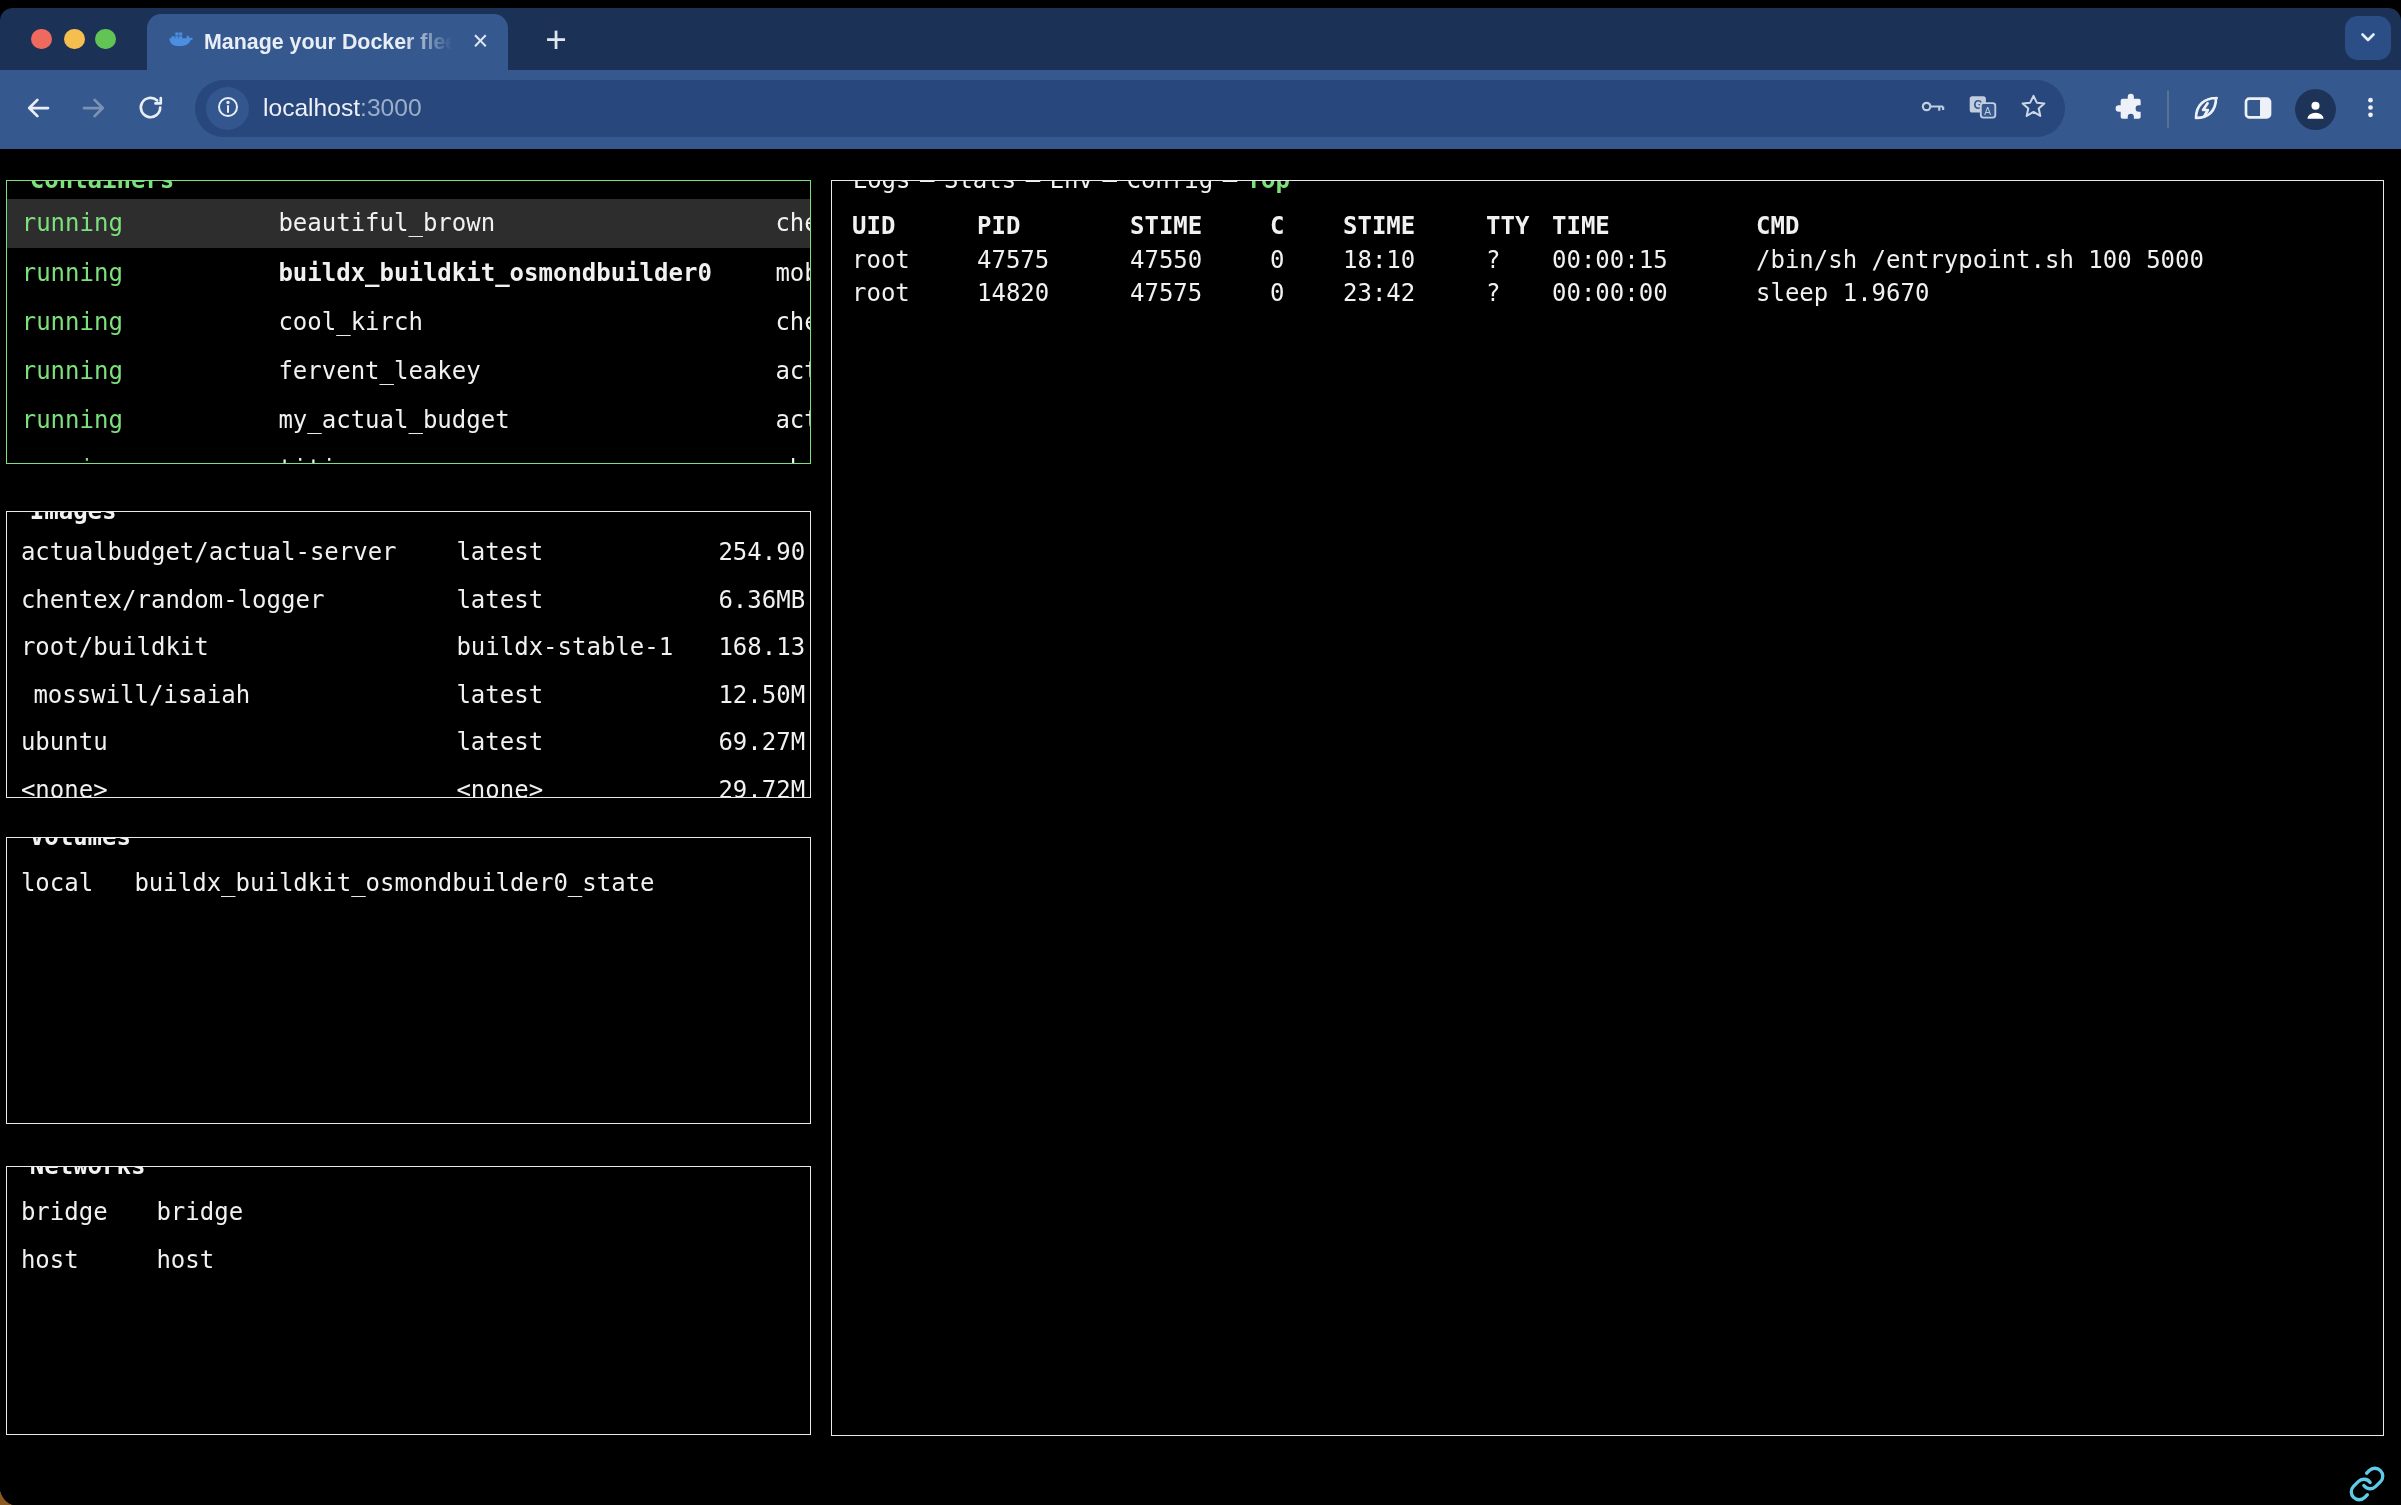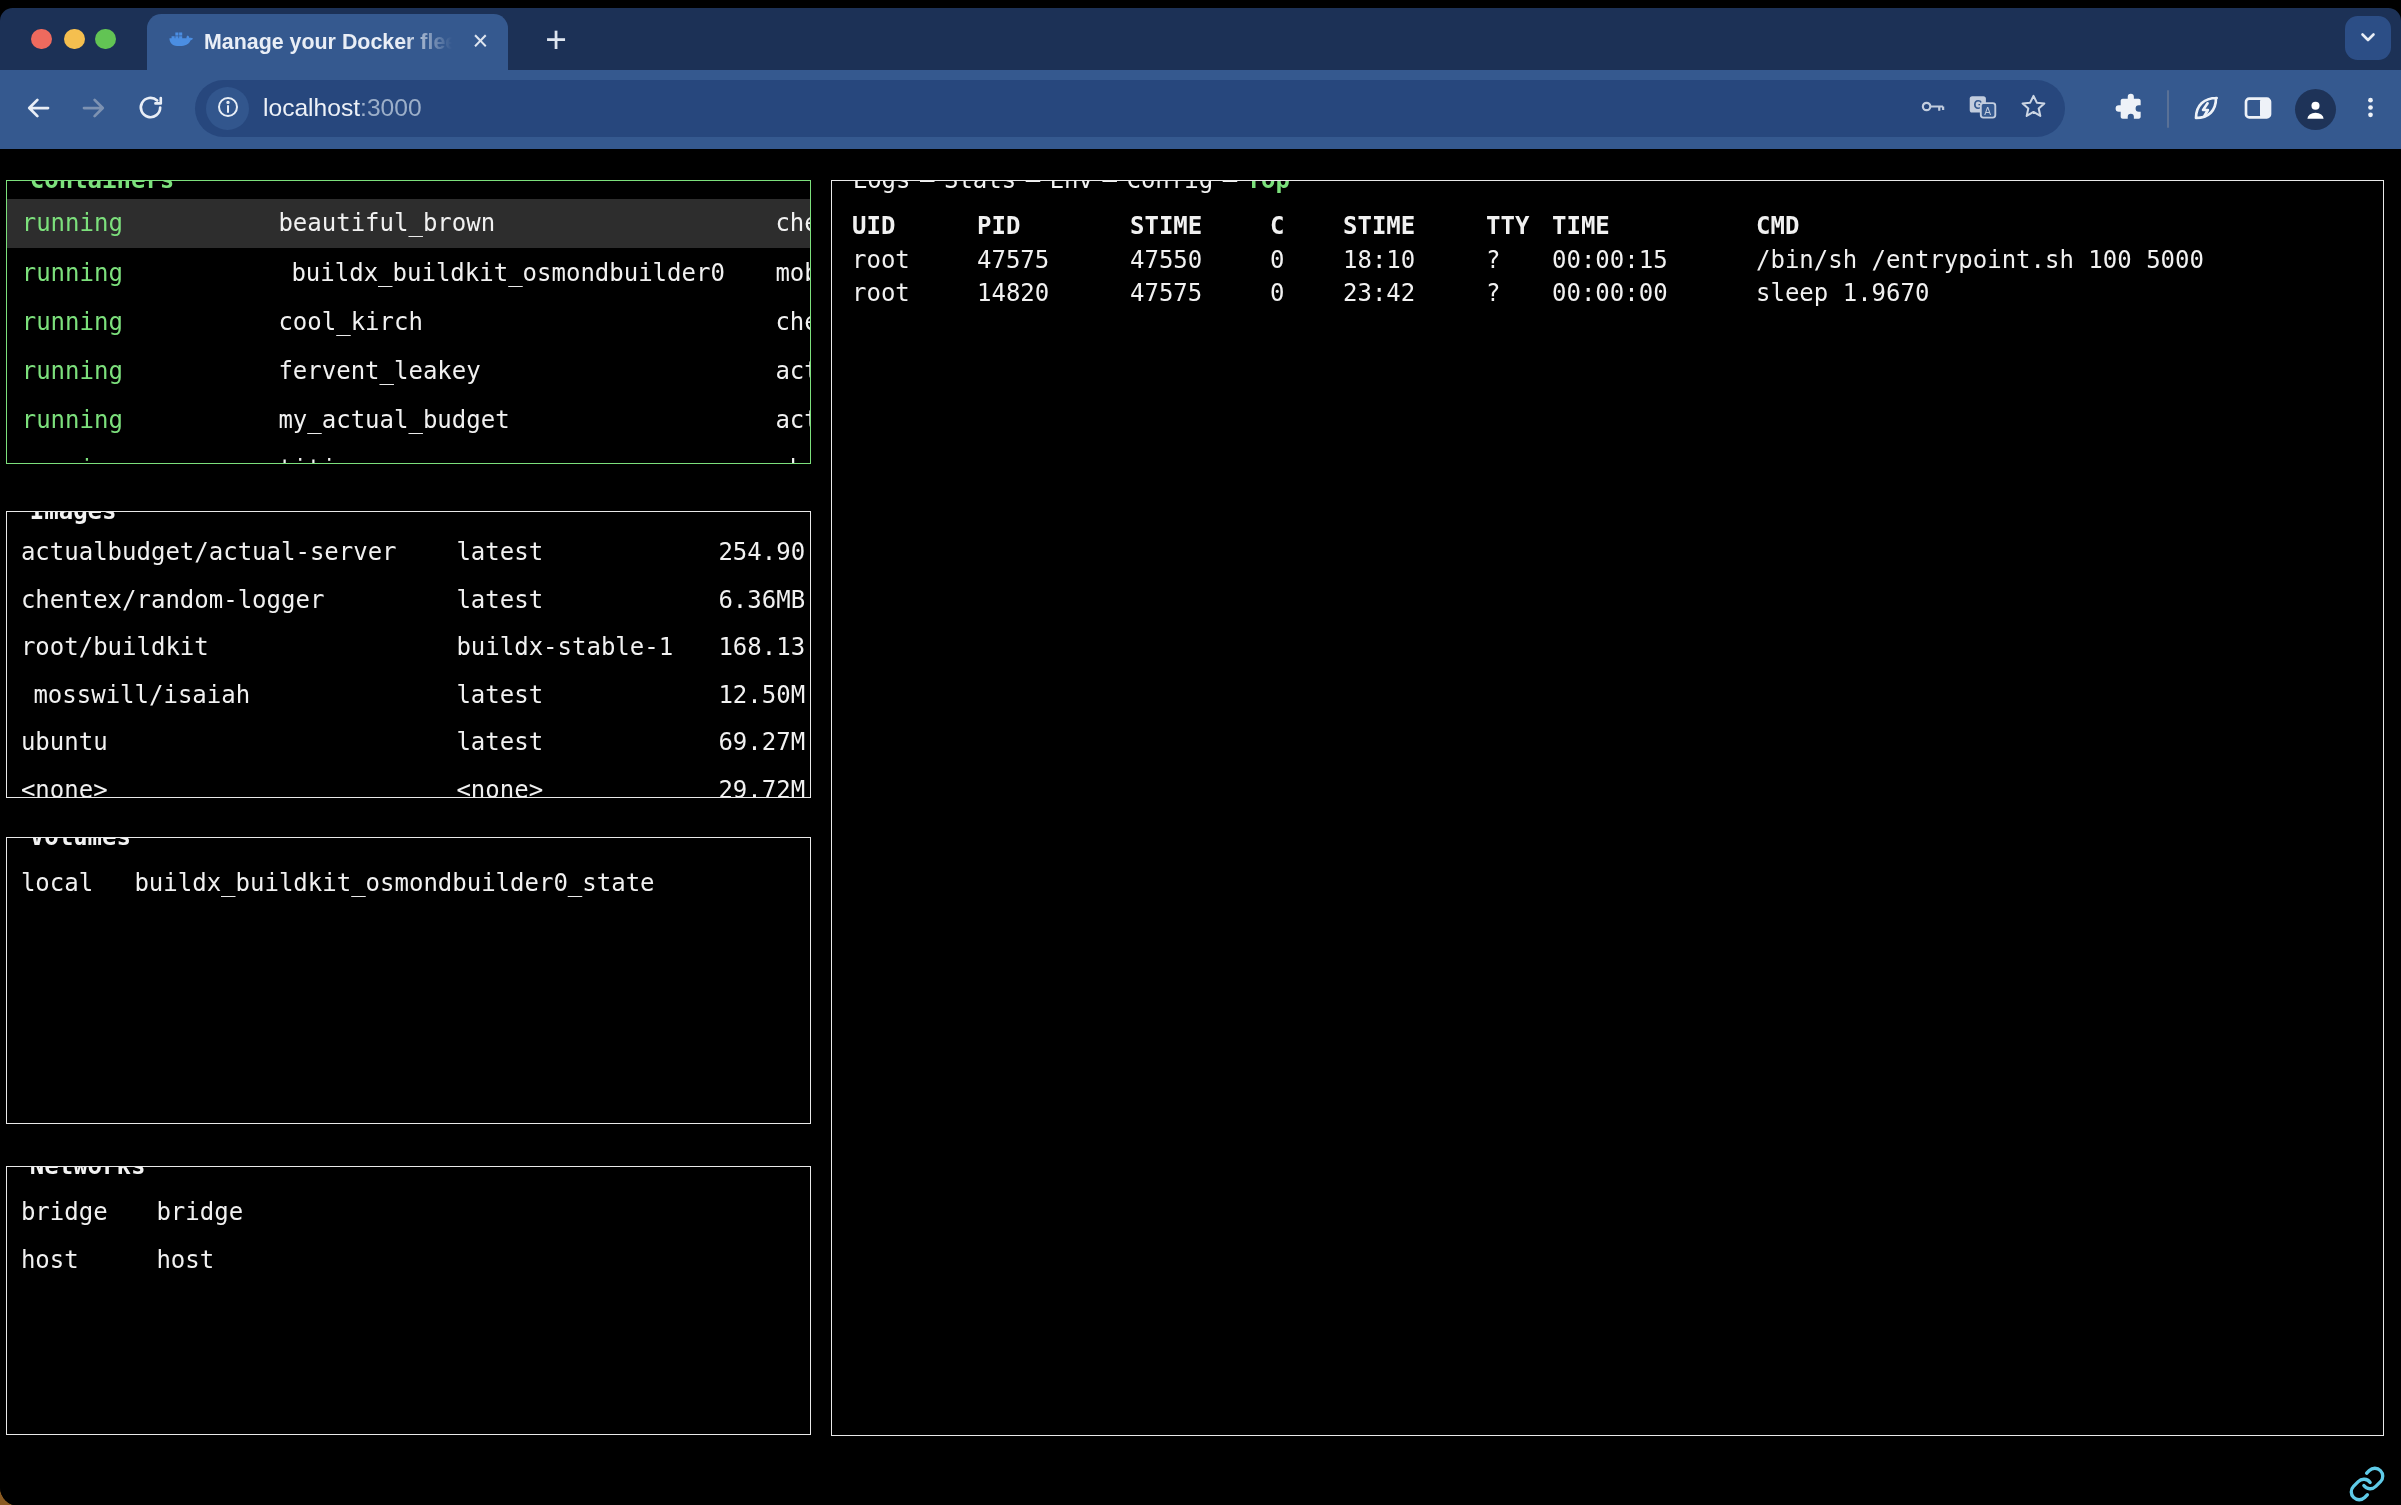--- a/index.html
+++ b/index.html
@@ -210,21 +210,21 @@
 
     <div class="panel green" style="left:6.4px; top:31px; width:805px; height:284px;">
       <span class="panel-title">Containers</span>
       <div class="trow selected" style="top:18px;">
         <span class="tcell grn" style="left:14.3px;">running</span>
         <span class="tcell" style="left:271px;">beautiful_brown</span>
         <span class="tcell" style="left:768px;">che</span>
       </div>
       <div class="trow" style="top:68px;">
         <span class="tcell grn" style="left:14.3px;">running</span>
-        <span class="tcell" style="left:284px;">buildx_buildkit_osmondbuilder0</span>
+        <span class="tcell" style="left:271px;font-weight:bold;">buildx_buildkit_osmondbuilder0</span>
         <span class="tcell" style="left:768px;">mob</span>
       </div>
       <div class="trow" style="top:117px;">
         <span class="tcell grn" style="left:14.3px;">running</span>
         <span class="tcell" style="left:271px;">cool_kirch</span>
         <span class="tcell" style="left:768px;">che</span>
       </div>
       <div class="trow" style="top:166px;">
         <span class="tcell grn" style="left:14.3px;">running</span>
         <span class="tcell" style="left:271px;">fervent_leakey</span>

